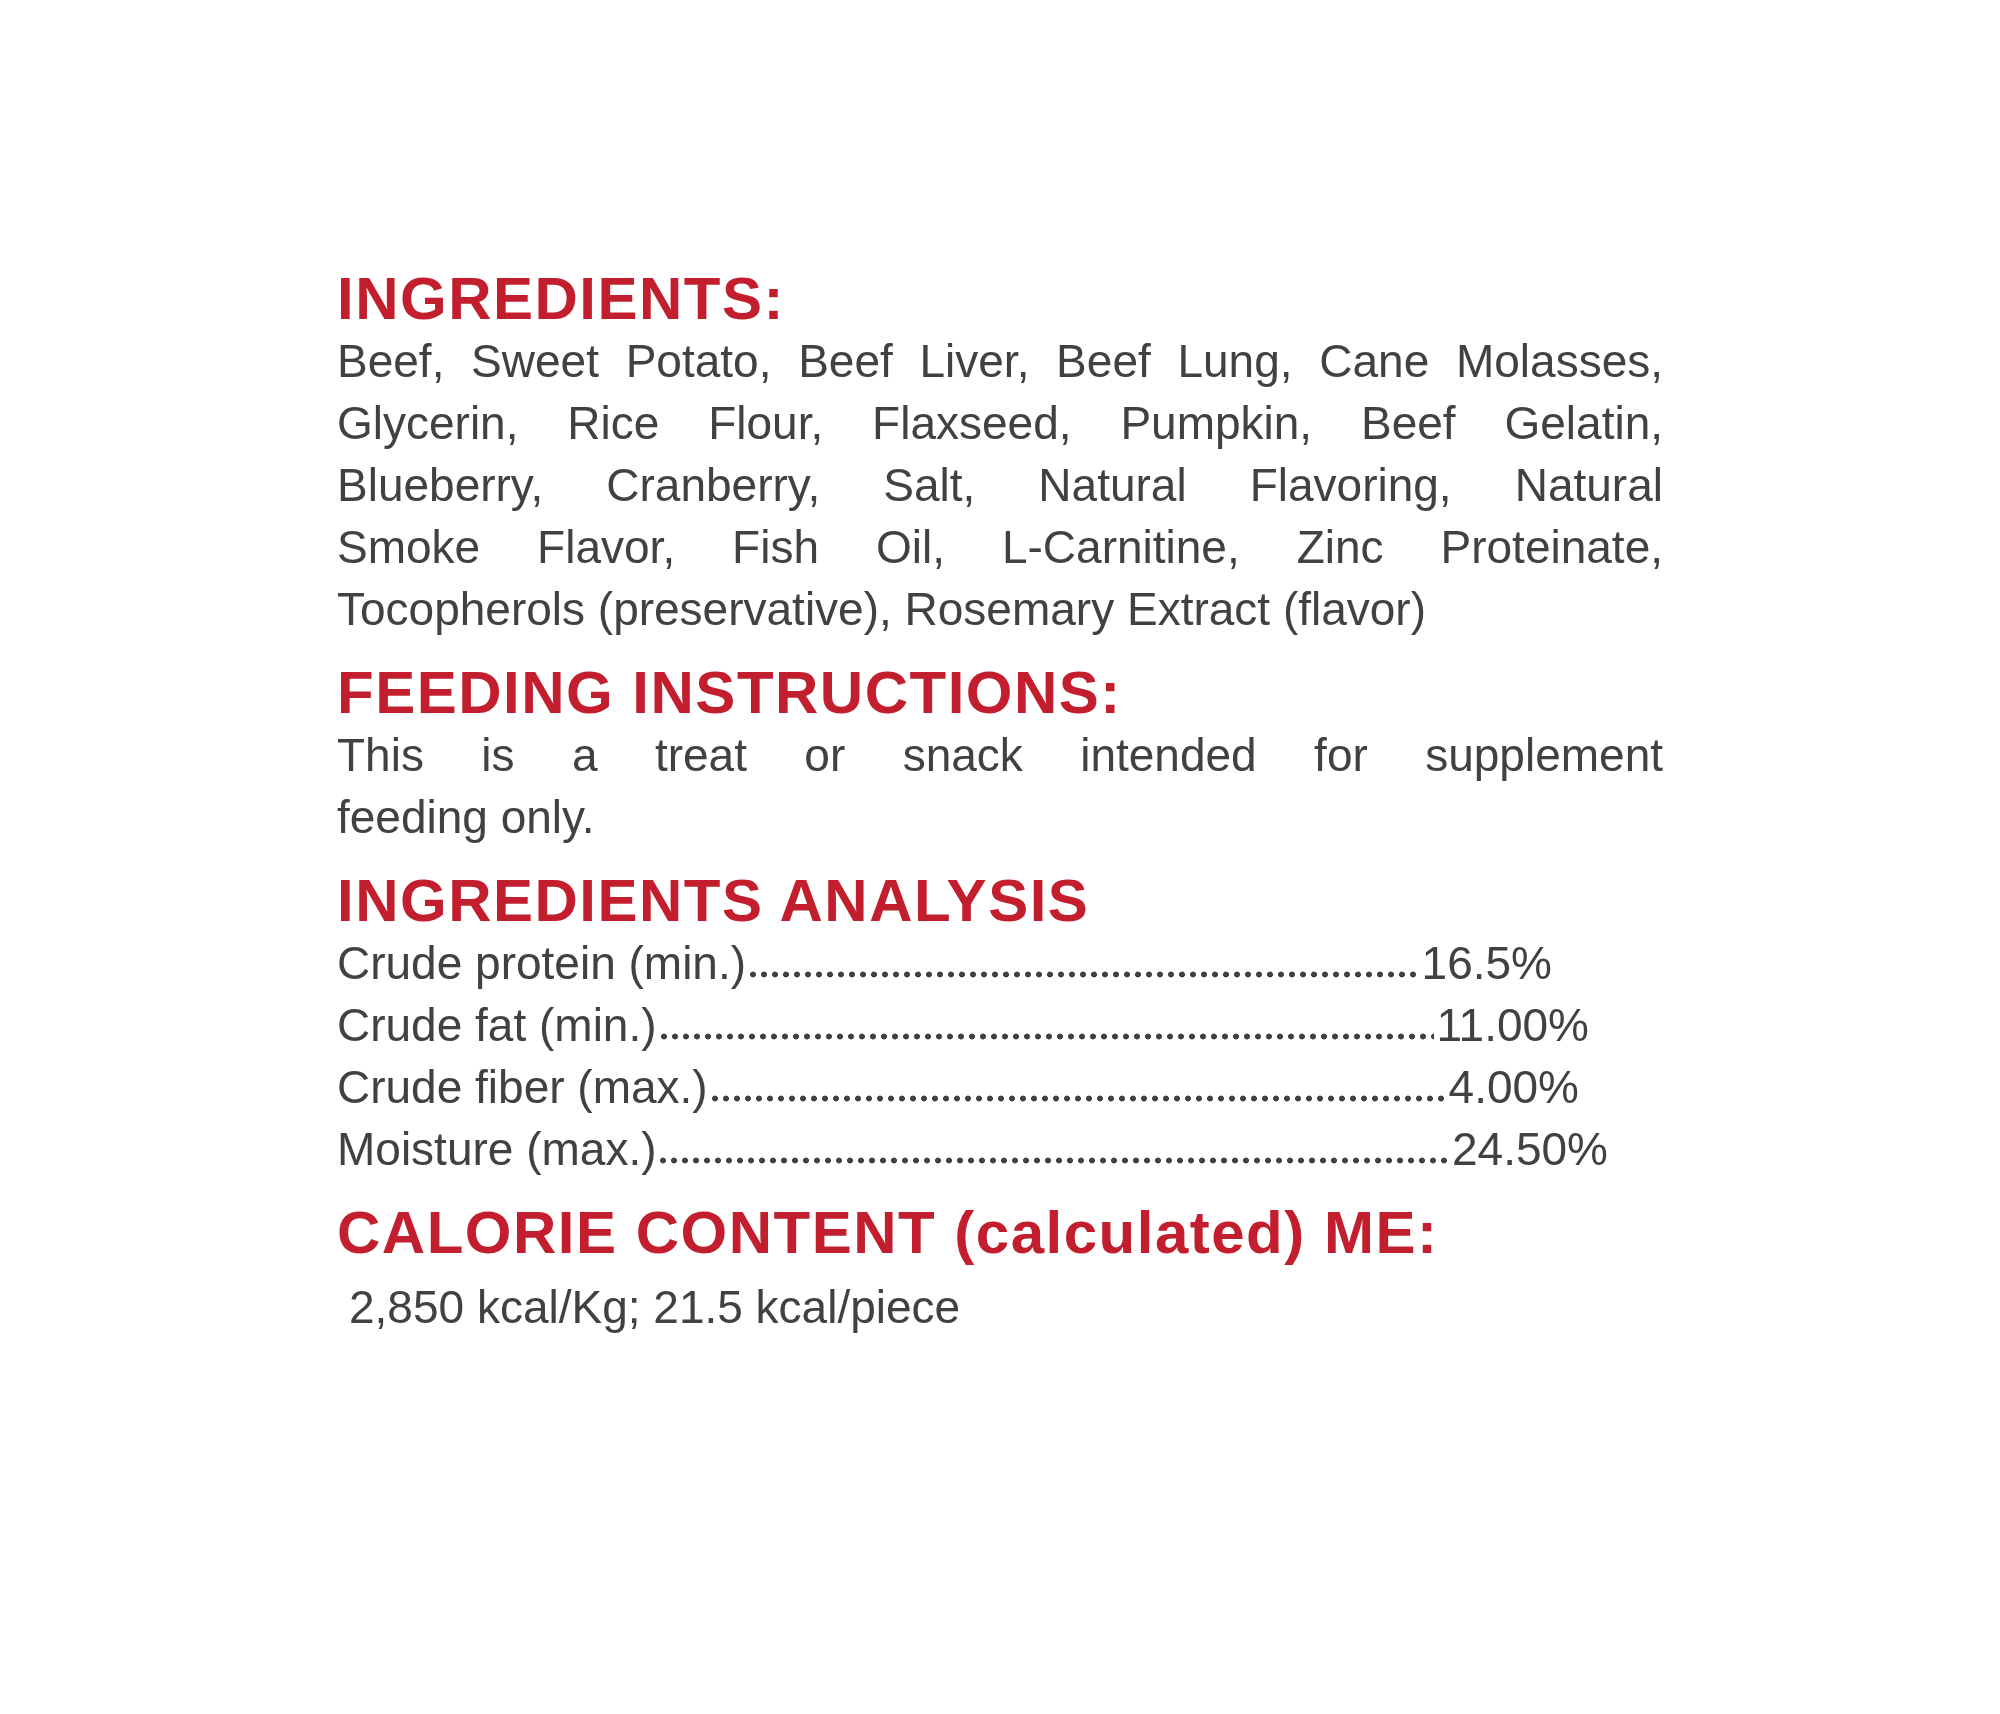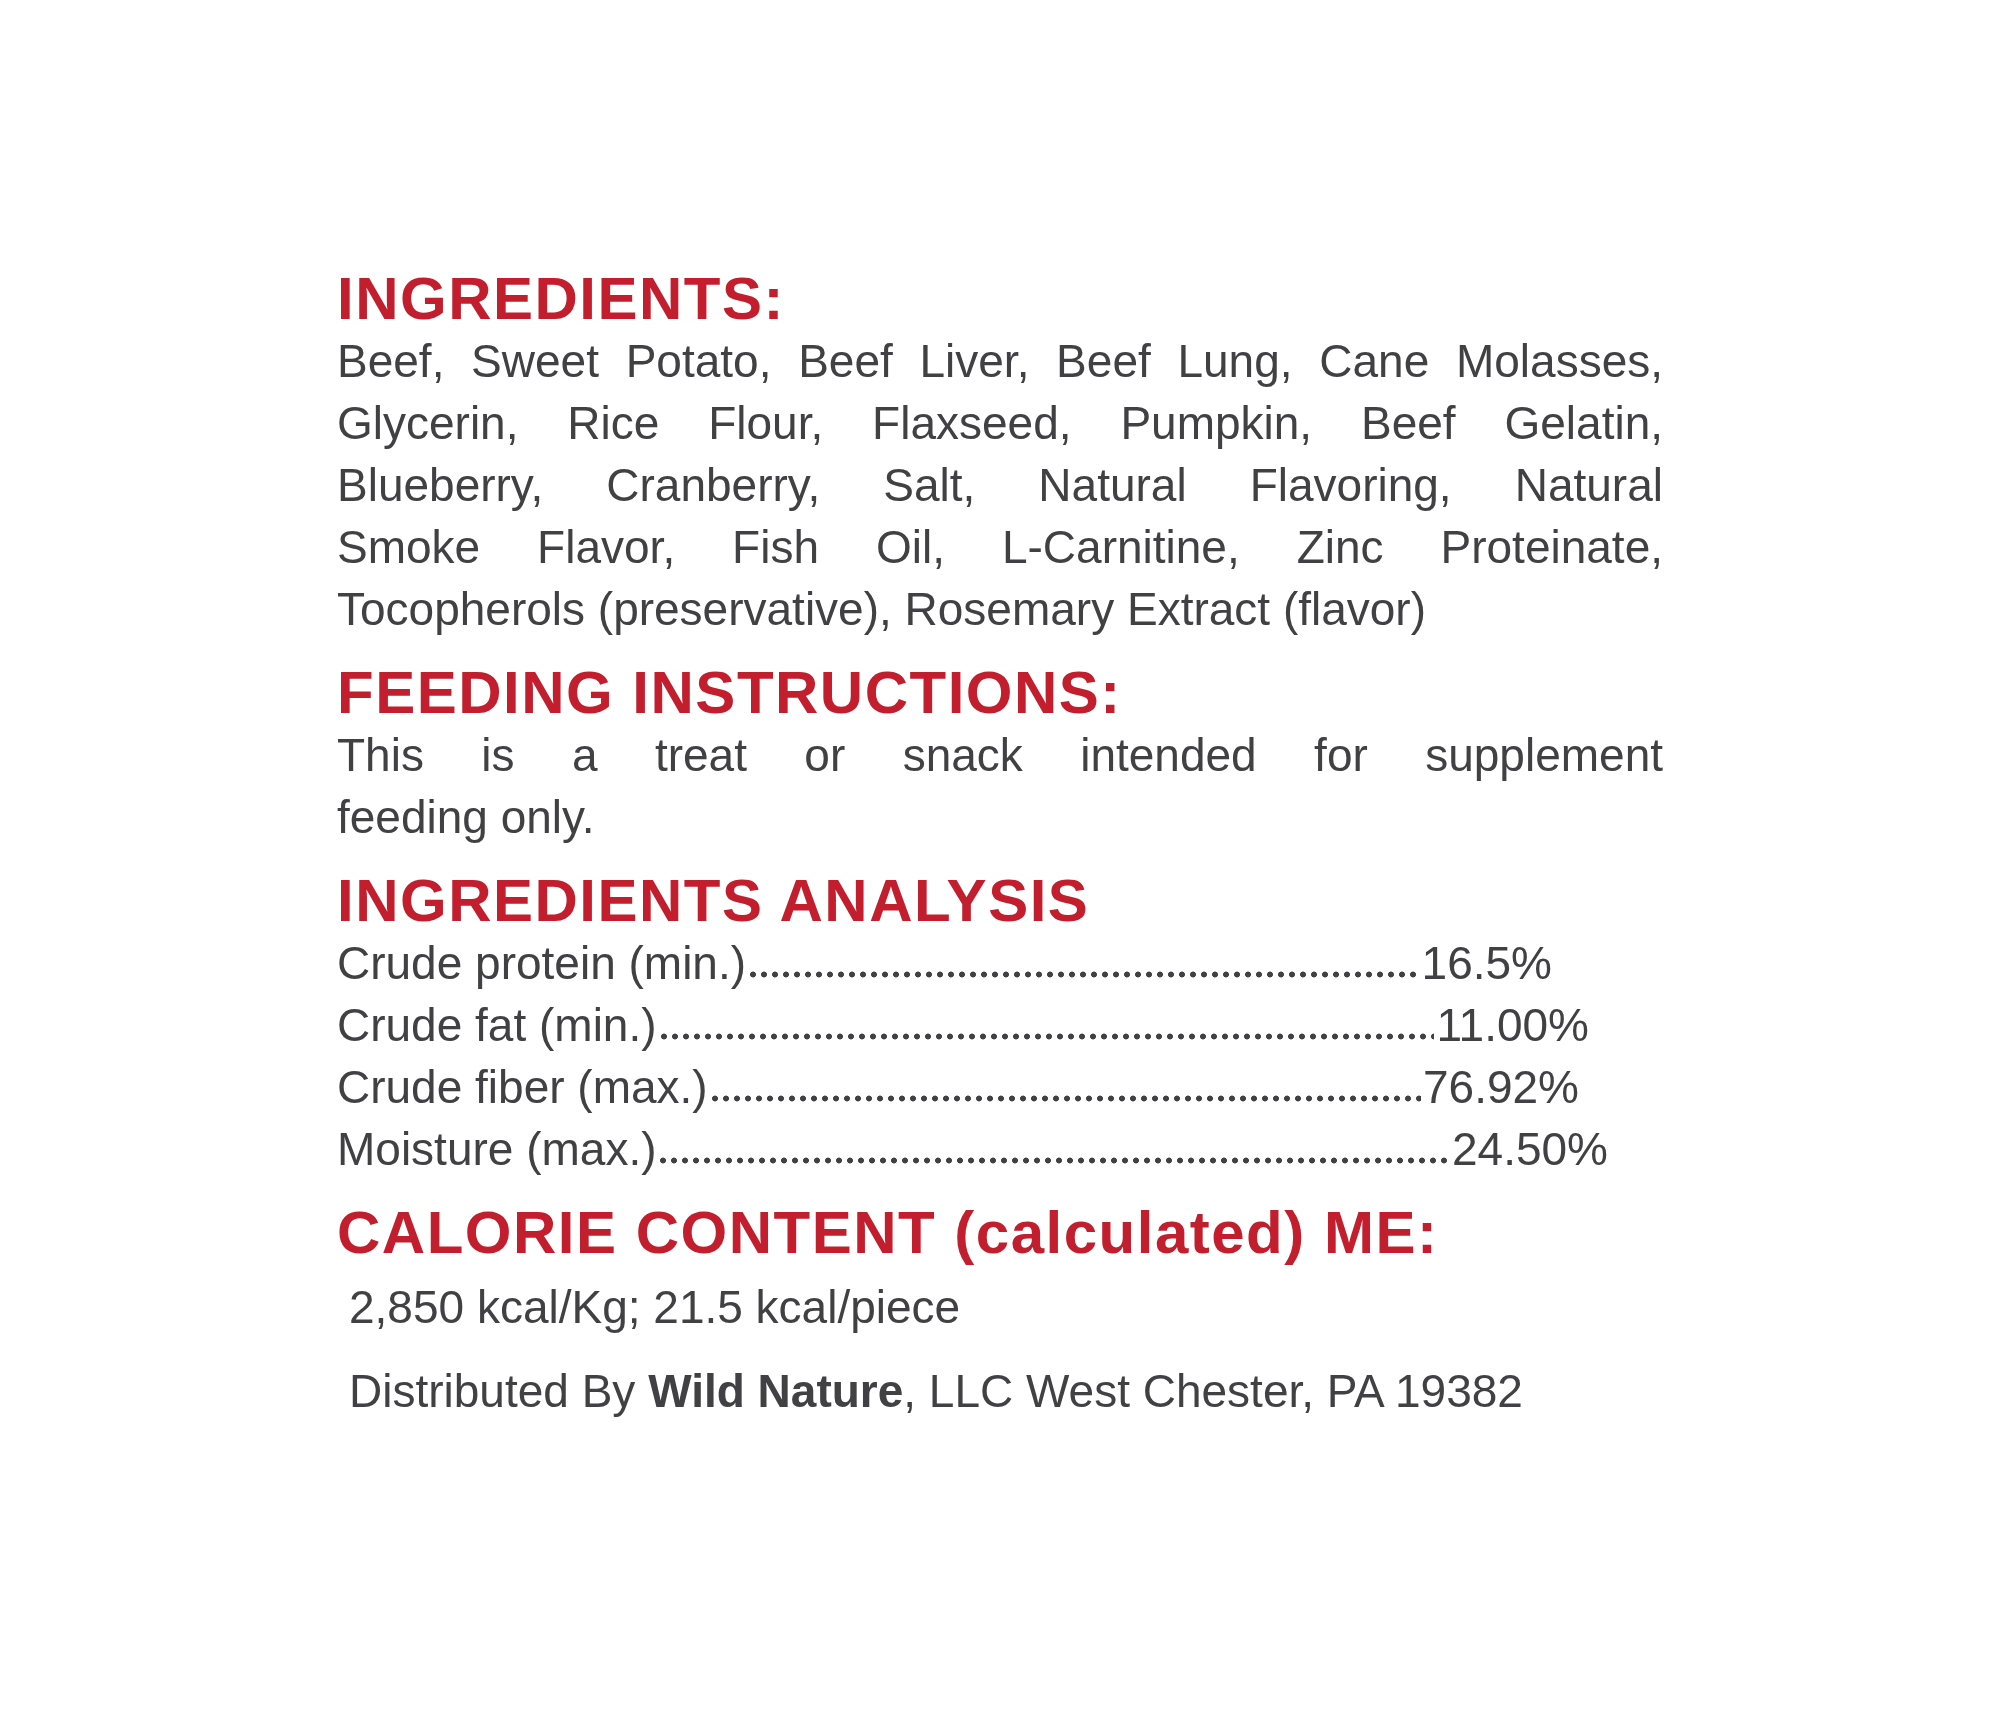--- a/index.html
+++ b/index.html
@@ -94,29 +94,28 @@
       <span class="ga-value">16.5%</span>
     </div>
     <div class="ga-row">
       <span class="ga-label">Crude fat (min.)</span>
       <span class="leader"></span>
       <span class="ga-value">11.00%</span>
     </div>
     <div class="ga-row">
       <span class="ga-label">Crude fiber (max.)</span>
       <span class="leader"></span>
-      <span class="ga-value">76.92%</span>
+      <span class="ga-value">4.00%</span>
     </div>
     <div class="ga-row">
       <span class="ga-label">Moisture (max.)</span>
       <span class="leader"></span>
       <span class="ga-value">24.50%</span>
     </div>
   </section>
 
   <section>
     <h2>CALORIE CONTENT (calculated) ME:</h2>
     <p>2,850 kcal/Kg; 21.5 kcal/piece</p>
   </section>
 
-  <p class="distributor"><span>Distributed By </span><span class="brand">Wild Nature</span><span>, LLC West Chester, PA 19382</span></p>
 
 </div>
 
 </body></html>

